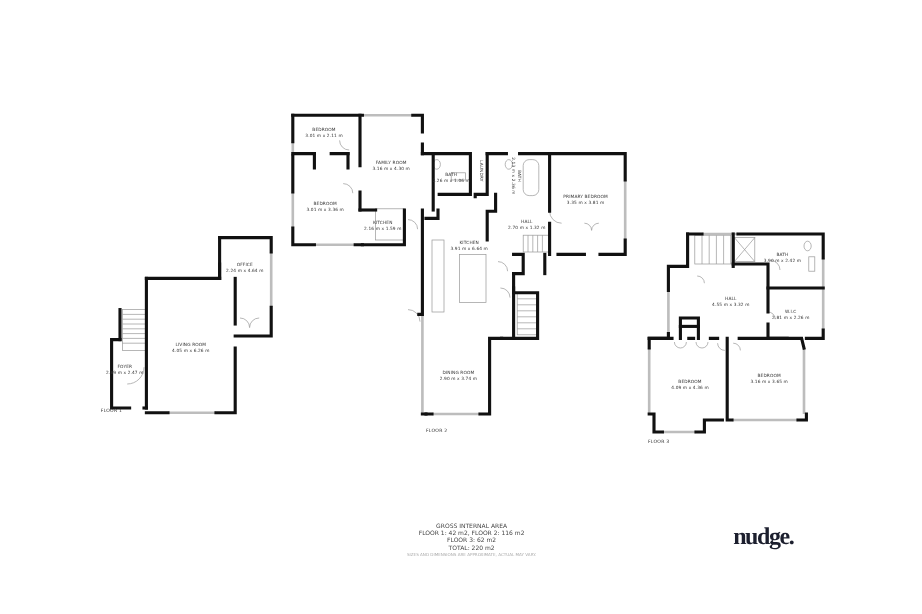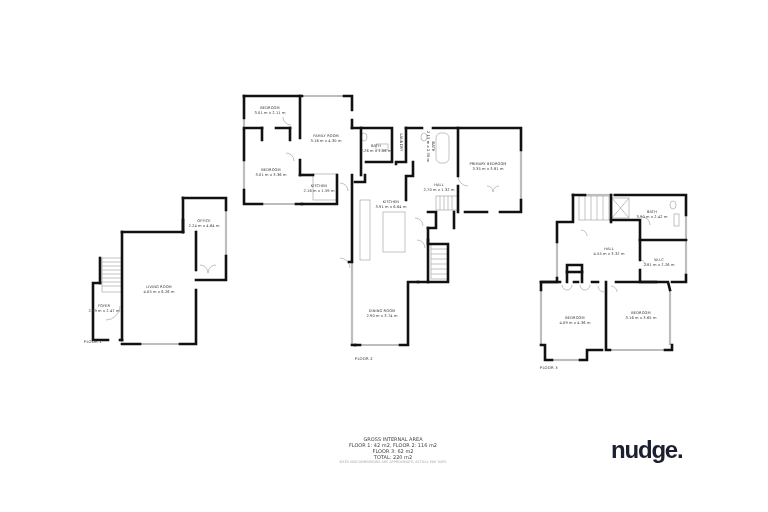--- a/index.html
+++ b/index.html
@@ -4,21 +4,21 @@
 <style>
   html,body{margin:0;padding:0;background:#fff;}
   body{width:768px;height:512px;position:relative;overflow:hidden;font-family:"DejaVu Sans",sans-serif;}
   #plan{position:absolute;left:0;top:0;width:768px;height:512px;}
   .lbl{position:absolute;text-align:center;color:#333;font-size:3.6px;line-height:4.6px;white-space:nowrap;transform:translateX(-50%);letter-spacing:0.1px;}
   .lbl .nm{display:block;}
   .lbl .dim{display:block;}
   .floor{position:absolute;font-size:3.8px;color:#333;letter-spacing:0.2px;}
   #gia{position:absolute;left:393px;top:436px;transform:translateX(-50%);text-align:center;font-size:5px;line-height:6px;color:#444;white-space:nowrap;}
   #gia .note{font-size:3.4px;color:#aaa;line-height:5px;}
-  #logo{position:absolute;left:611px;top:436px;font-family:Liberation Sans, sans-serif;font-weight:bold;font-size:24px;color:#1c1f2e;letter-spacing:-1.2px;}
+  #logo{position:absolute;left:611px;top:436px;font-family:Liberation Serif, serif;font-weight:bold;font-size:20px;color:#1c1f2e;letter-spacing:-1.2px;}
 </style>
 </head>
 <body>
 
 <svg id="plan" viewBox="0 0 768 512" xmlns="http://www.w3.org/2000/svg">
   <g fill="none" stroke="#9a9a9a" stroke-width="0.6">
 
     <g>
       <rect x="102" y="258" width="20" height="34"></rect>
       <line x1="102" y1="262" x2="122" y2="262"></line>

